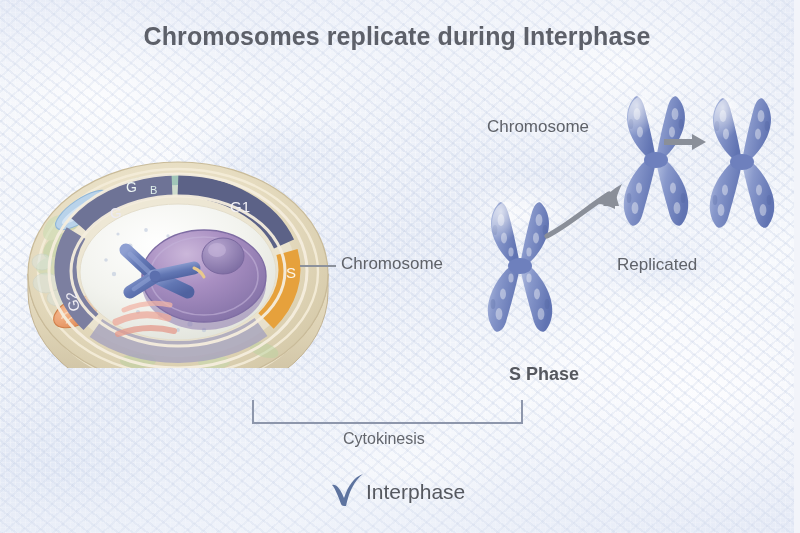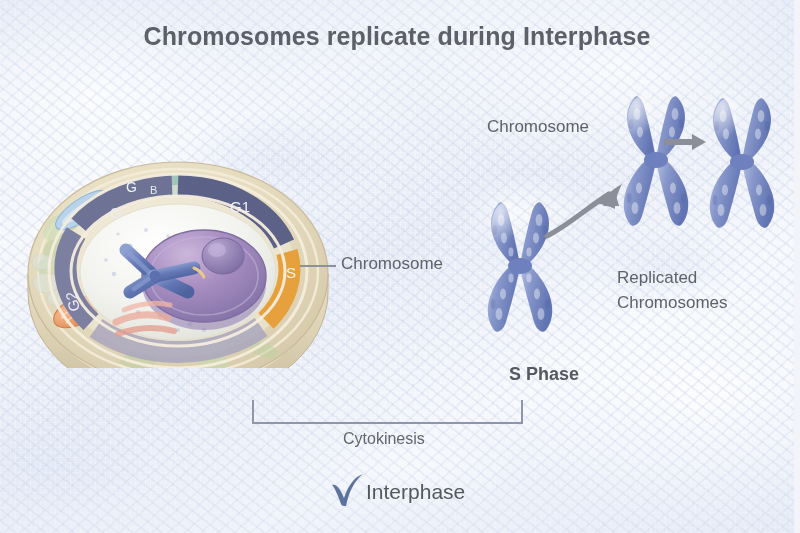--- a/index.html
+++ b/index.html
@@ -42,21 +42,21 @@
   }
 
   
   .title{
     position:absolute;left:0;right:0;top:22px;text-align:center;
     font-size:25px;font-weight:bold;color:#5d6069;letter-spacing:.1px;
   }
   .lbl{position:absolute;color:#5f6269;white-space:nowrap;}
   #label-chromosome-cell{left:341px;top:254px;font-size:17px;}
   #label-chromosome-top{left:487px;top:117px;font-size:17px;}
-  #label-replicated{left:617px;top:265px;font-size:17px;line-height:25px;text-align:left;}
+  #label-replicated{left:617px;top:252px;font-size:17px;line-height:25px;text-align:left;}
   #label-sphase{left:478px;top:364px;font-size:18px;font-weight:bold;color:#55585f;margin-left:31px;}
   #label-cytokinesis{left:343px;top:430px;font-size:16px;color:#63666d;}
   #label-interphase{left:366px;top:480px;font-size:21px;font-weight:normal;color:#55585f;}
 
   .leader{position:absolute;background:#8c919b;}
   #leader-chromosome-cell{left:300px;top:265px;width:36px;height:1.6px;}
 
   
   #bracket{position:absolute;left:252px;top:400px;width:267px;height:22px;
     border:2px solid #8d96ab;border-top:none;border-radius:0;}
@@ -274,21 +274,20 @@
     </svg>
   </div>
 
   <div class="leader" id="leader-chromosome-cell"></div>
   <div class="lbl" id="label-chromosome-cell">Chromosome</div>
 
   <div class="lbl" id="label-chromosome-top">Chromosome</div>
 
   <div class="lbl" id="label-replicated">
     <div>Replicated</div>
-    <div>Chromosomes</div>
   </div>
 
   <div class="lbl" id="label-sphase">S Phase</div>
 
   <div id="bracket"></div>
 
   <div class="lbl" id="label-cytokinesis">Cytokinesis</div>
 
   <div id="check-icon">
     <svg width="36" height="34" viewBox="0 0 36 34" xmlns="http://www.w3.org/2000/svg">

